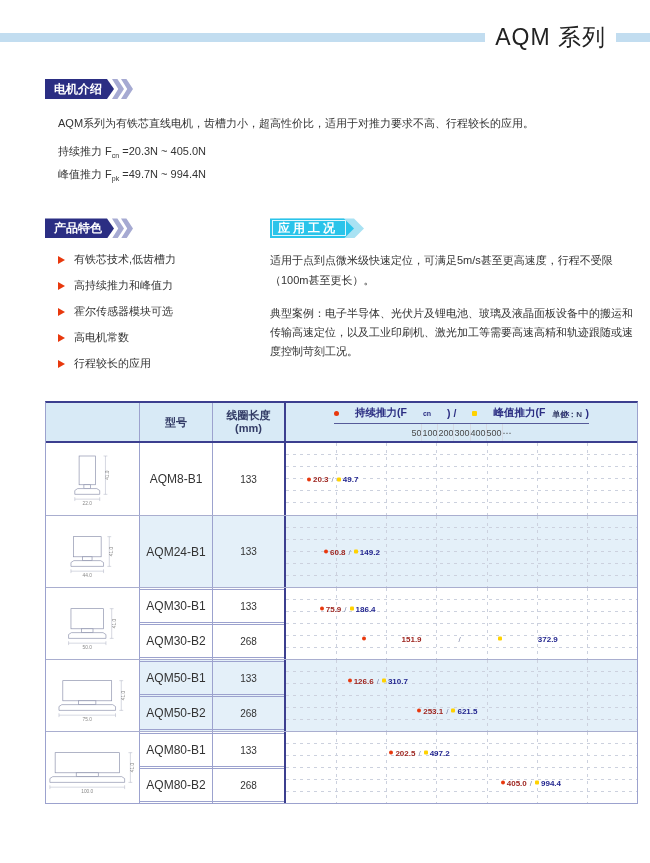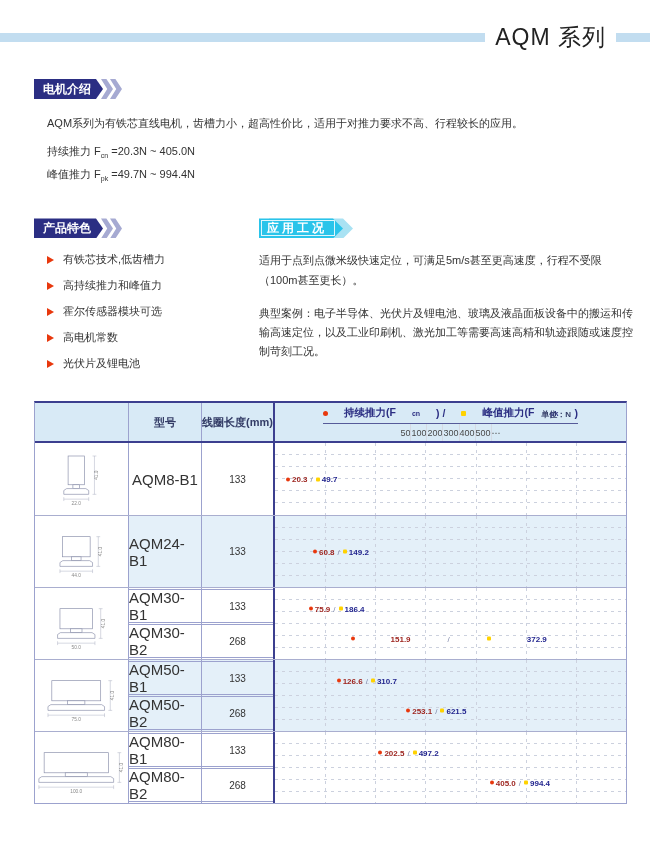--- a/index.html
+++ b/index.html
@@ -6,21 +6,21 @@
     --navy:#2B2E83; --chev:#A6AAD2; --cyan:#2AC4EA; --cyanEcho:#A9E2F3;
     --red:#E8380D; --yellow:#FFD200; --maroon:#9E2620; --forceblue:#23268F;
     --topbar:#C2DDF0; --headerBg:#D8EAF6; --altRow:#E4F0F9;
     --bDark:#3C3F8F; --bLight:#9CA2CE; --bMid:#A9AECF;
     --hdash:repeating-linear-gradient(90deg,#ccd1de 0 3px,transparent 3px 7px);
     --vdash:repeating-linear-gradient(180deg,#ccd1de 0 3px,transparent 3px 7px);
   }
   *{margin:0;padding:0;box-sizing:border-box}
   html,body{background:#fff}
   body{font-family:"Liberation Sans","DejaVu Sans",sans-serif;color:#333}
-  .page{width:650px;height:863px;background:#fff;position:relative;overflow:hidden;padding:0 12px 0 34px}
+  .page{width:650px;height:863px;background:#fff;position:relative;overflow:hidden;padding:0 12px 0 45px}
 
   
   .titlebar{display:flex;align-items:center;margin:22px -12px 0 -45px}
   .bar{height:9px;background:var(--topbar)}
   .bar.left{flex:1}
   .bar.right{width:34px}
   .page-title{font-size:23px;font-weight:500;color:#222;padding:0 10px;letter-spacing:1px;white-space:nowrap}
 
   
   .badge-navy{display:inline-block;background:var(--navy);color:#fff;font-size:12px;font-weight:bold;
@@ -55,41 +55,41 @@
     border-bottom:4.5px solid transparent;margin-right:9px;flex:none}
   .app-text{font-size:11px;line-height:1.75;color:#333;margin-top:13px;padding-right:2px}
   .app-text+.app-text{margin-top:14px}
 
   
   .motor-table{margin-top:30px;width:593px;border:1px solid var(--bLight);border-top:2px solid var(--bDark)}
   .thead{display:flex;height:40px;background:var(--headerBg);border-bottom:2px solid var(--bDark)}
   .th{display:flex;align-items:center;justify-content:center;font-size:11px;font-weight:bold;color:#333C66}
   .th-diagram{width:94px;border-right:1px solid var(--bLight)}
   .th-model{width:73px;border-right:1px solid var(--bLight)}
-  .th-coil{width:73px;border-right:2px solid var(--bDark);flex-direction:row;line-height:1.25}
+  .th-coil{width:73px;border-right:2px solid var(--bDark);flex-direction:column;line-height:1.25}
   .th-chart{flex:1;display:flex;flex-direction:column}
   .legend-row{height:21px;position:relative;display:flex;align-items:center;justify-content:center;
     gap:16px;font-size:10.5px;font-weight:bold;color:var(--navy);border-bottom:1px solid #565B99}
   .unit{position:absolute;right:7px;top:6px;font-size:8px;font-weight:bold;color:#333C66}
   .ticks-row{flex:1;display:flex;align-items:flex-start}
   .tick{flex:1;text-align:center;font-size:9px;font-weight:normal;color:#4a4a4a;border-left:1px solid #d5dae4;height:100%;
     display:flex;align-items:center;justify-content:center}
   .tick:first-child{border-left:none}
 
   .group{display:flex;height:72px}
   .group+.group{border-top:1px solid var(--bMid)}
   .cell-diagram{width:94px;flex:none;background:#fff;border-right:1px solid var(--bLight);
     display:flex;align-items:center;justify-content:center}
   .cell-models{width:146px;flex:none;border-right:2px solid var(--bDark);display:flex;flex-direction:column}
   .mrow{display:flex}
   .mrow.sp{flex:1}
   .mrow.full{height:100%}
   .mrow.lab{height:34px;border-top:1px solid var(--bLight);border-bottom:1px solid var(--bLight)}
   .mcell{width:73px;border-right:1px solid var(--bLight);display:flex;align-items:center;justify-content:center;
-    font-size:15px;color:#333}
+    font-size:12px;color:#333}
   .ccell{flex:1;display:flex;align-items:center;justify-content:center;font-size:10px;color:#333}
   .cell-chart{flex:1;position:relative;
     background-image:var(--hdash),var(--hdash),var(--hdash),var(--hdash),var(--hdash),
       var(--vdash),var(--vdash),var(--vdash),var(--vdash),var(--vdash),var(--vdash);
     background-size:100% 1px,100% 1px,100% 1px,100% 1px,100% 1px,1px 100%,1px 100%,1px 100%,1px 100%,1px 100%,1px 100%;
     background-position:0 11px,0 23px,0 35px,0 47px,0 59px,50px 0,100px 0,150px 0,201px 0,251px 0,301px 0;
     background-repeat:no-repeat}
   .group.alt .cell-models,.group.alt .cell-chart{background-color:var(--altRow)}
 
   .flab{position:absolute;transform:translateY(-50%);white-space:nowrap;display:flex;align-items:center;
@@ -145,21 +145,21 @@
           <div class="feature-item">
             <span class="tri"></span>
             <span>霍尔传感器模块可选</span>
           </div>
           <div class="feature-item">
             <span class="tri"></span>
             <span>高电机常数</span>
           </div>
           <div class="feature-item">
             <span class="tri"></span>
-            <span>光伏片及锂电池</span>
+            <span>行程较长的应用</span>
           </div>
         </div>
     </div>
     <div class="col-right">
       <div class="badge-cyan-wrap">
         <span class="badge-cyan-echo"></span>
         <span class="badge-cyan">应用工况</span>
       </div>
       <p class="app-text">适用于点到点微米级快速定位，可满足5m/s甚至更高速度，行程不受限（100m甚至更长）。</p>
       <p class="app-text">典型案例：电子半导体、光伏片及锂电池、玻璃及液晶面板设备中的搬运和传输高速定位，以及工业印刷机、激光加工等需要高速高精和轨迹跟随或速度控制苛刻工况。</p>
@@ -214,21 +214,21 @@
     <text x="42" y="57.5" font-size="5" fill="#888" text-anchor="middle">22.0</text>
   </svg>
           </div>
           <div class="cell-models">
             <div class="mrow full">
               <div class="mcell">AQM8-B1</div>
               <div class="ccell">133</div>
             </div>
           </div>
           <div class="cell-chart">
-            <div class="flab" style="top: 50%; left: 11px;">
+            <div class="flab" style="top: 50%; left: 21px;">
               <span class="dot red"></span>
               <span class="v1">20.3</span>
               <span class="sl">/</span>
               <span class="dot yel"></span>
               <span class="v2">49.7</span>
             </div>
           </div>
         </div>
         <div class="group alt">
           <div class="cell-diagram">

